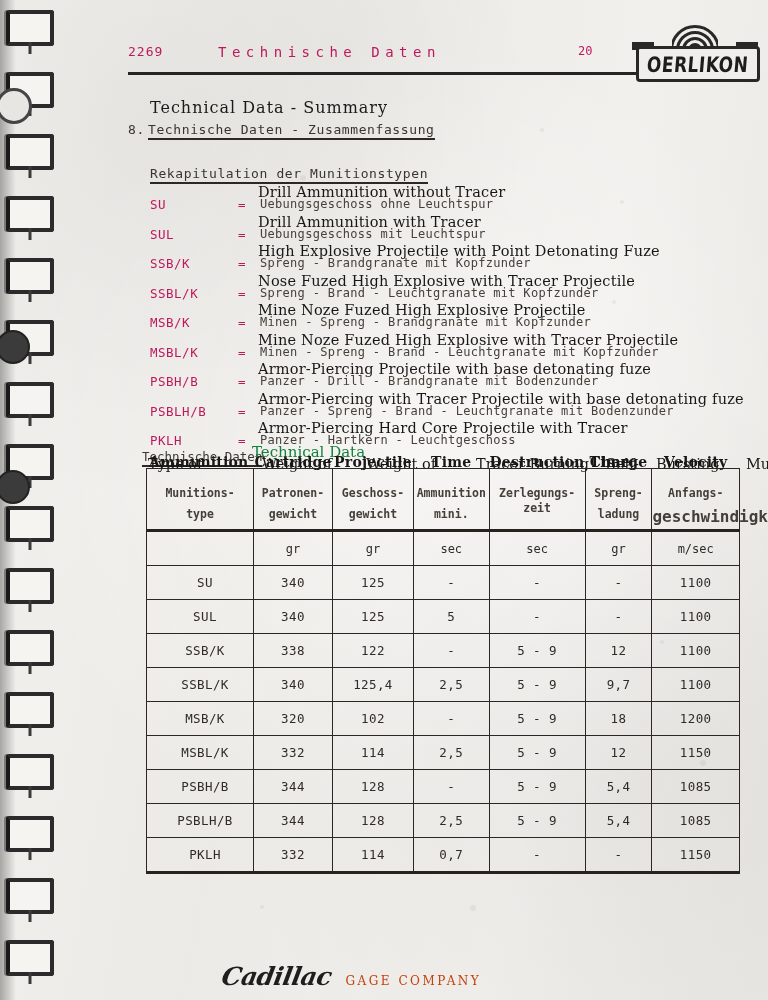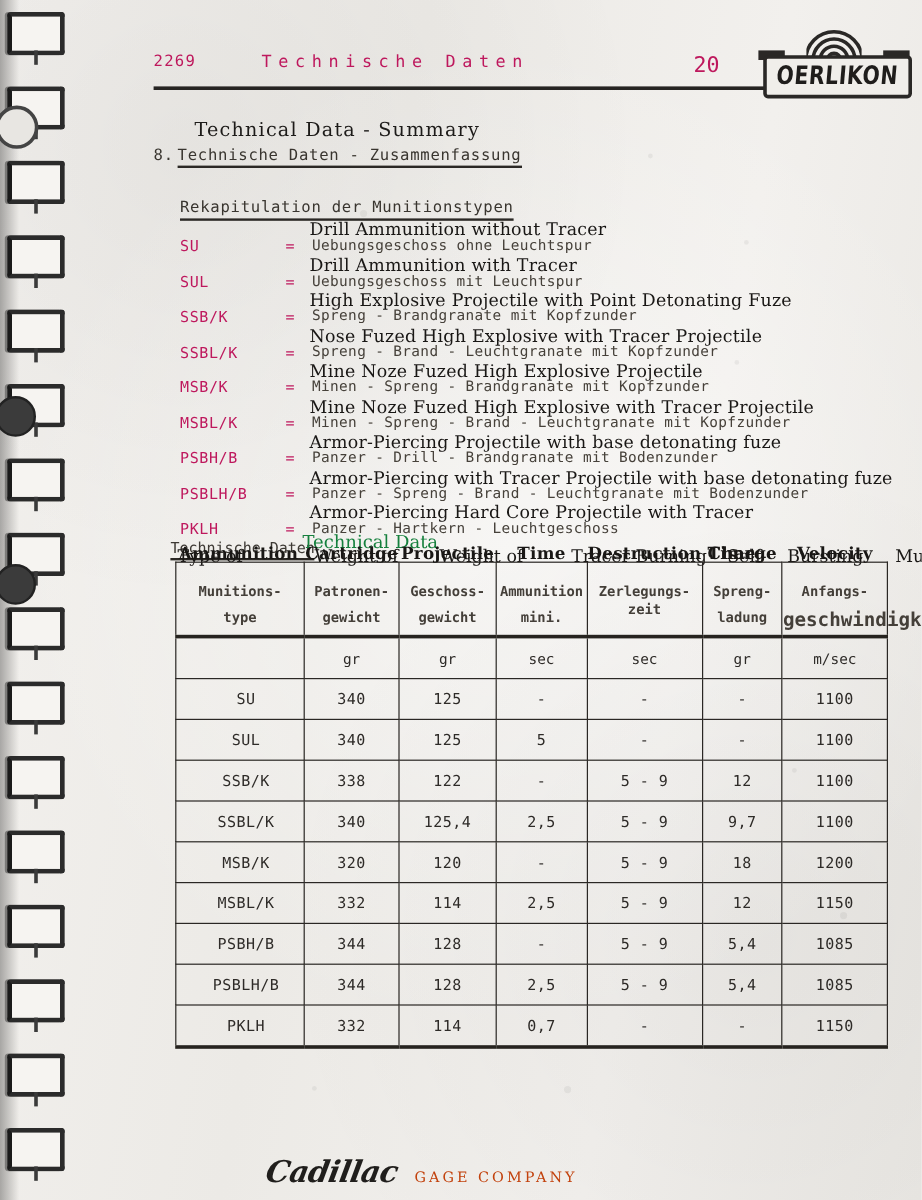--- a/index.html
+++ b/index.html
@@ -44,21 +44,21 @@
   }
 
   
   .typed{font-family:"DejaVu Sans Mono", monospace;color:#be185d;}
   .trans{font-family:"DejaVu Serif", serif;color:#1d1b19;}
 
   
   .hdr{position:absolute;left:128px;top:44px;width:540px;}
   .hdr-num{position:absolute;left:0;top:0;font-size:13px;letter-spacing:1px;}
   .hdr-title{position:absolute;left:90px;top:0;font-size:14px;letter-spacing:5.5px;}
-  .hdr-page{position:absolute;left:450px;top:0;font-size:18px;}
+  .hdr-page{position:absolute;left:450px;top:0;font-size:12px;}
   .hdr-rule{position:absolute;left:128px;top:72px;width:540px;height:3px;background:#262422;}
 
   
   .logo{position:absolute;left:636px;top:22px;width:118px;height:56px;}
   .rings{position:absolute;left:36px;top:-2px;width:46px;height:30px;overflow:hidden;}
   .ring{position:absolute;border:3px solid #2a2826;border-radius:50%;left:50%;top:100%;transform:translate(-50%,-50%);}
   .banner{
     position:absolute;left:0;top:24px;width:118px;height:30px;
     border:3px solid #2a2826;border-radius:4px;
     display:flex;align-items:center;justify-content:center;
@@ -193,21 +193,21 @@
     <div class="ring" style="width:32px;height:32px;"></div>
     <div class="ring" style="width:44px;height:44px;"></div>
   </div>
   <div class="tab" style="left:-4px;"></div>
   <div class="tab" style="right:-4px;"></div>
   <div class="banner">
     <span>OERLIKON</span>
   </div>
 </div>
 
-<div class="h-en trans" style="left:162px;top:98px;">Technical Data - Summary</div>
+<div class="h-en trans" style="left:150px;top:98px;">Technical Data - Summary</div>
 <div class="h-de typed" style="left:128px;top:122px;">8.</div>
 <div class="h-de typed ul" style="left:148px;top:122px;">Technische Daten - Zusammenfassung</div>
 
 <div class="h-de typed ul" style="left:150px;top:166px;">Rekapitulation der Munitionstypen</div>
 
 <div class="deflist">
   <div class="defrow">
     <div class="d-en trans">Drill Ammunition without Tracer</div>
     <div class="d-code typed">SU</div>
     <div class="d-eq typed">=</div>
@@ -360,21 +360,21 @@
     <td>340</td>
     <td>125,4</td>
     <td>2,5</td>
     <td>5 - 9</td>
     <td>9,7</td>
     <td>1100</td>
   </tr>
   <tr class="datarow">
     <td class="c-type">MSB/K</td>
     <td>320</td>
-    <td>120</td>
+    <td>102</td>
     <td>-</td>
     <td>5 - 9</td>
     <td>18</td>
     <td>1200</td>
   </tr>
   <tr class="datarow">
     <td class="c-type">MSBL/K</td>
     <td>332</td>
     <td>114</td>
     <td>2,5</td>

